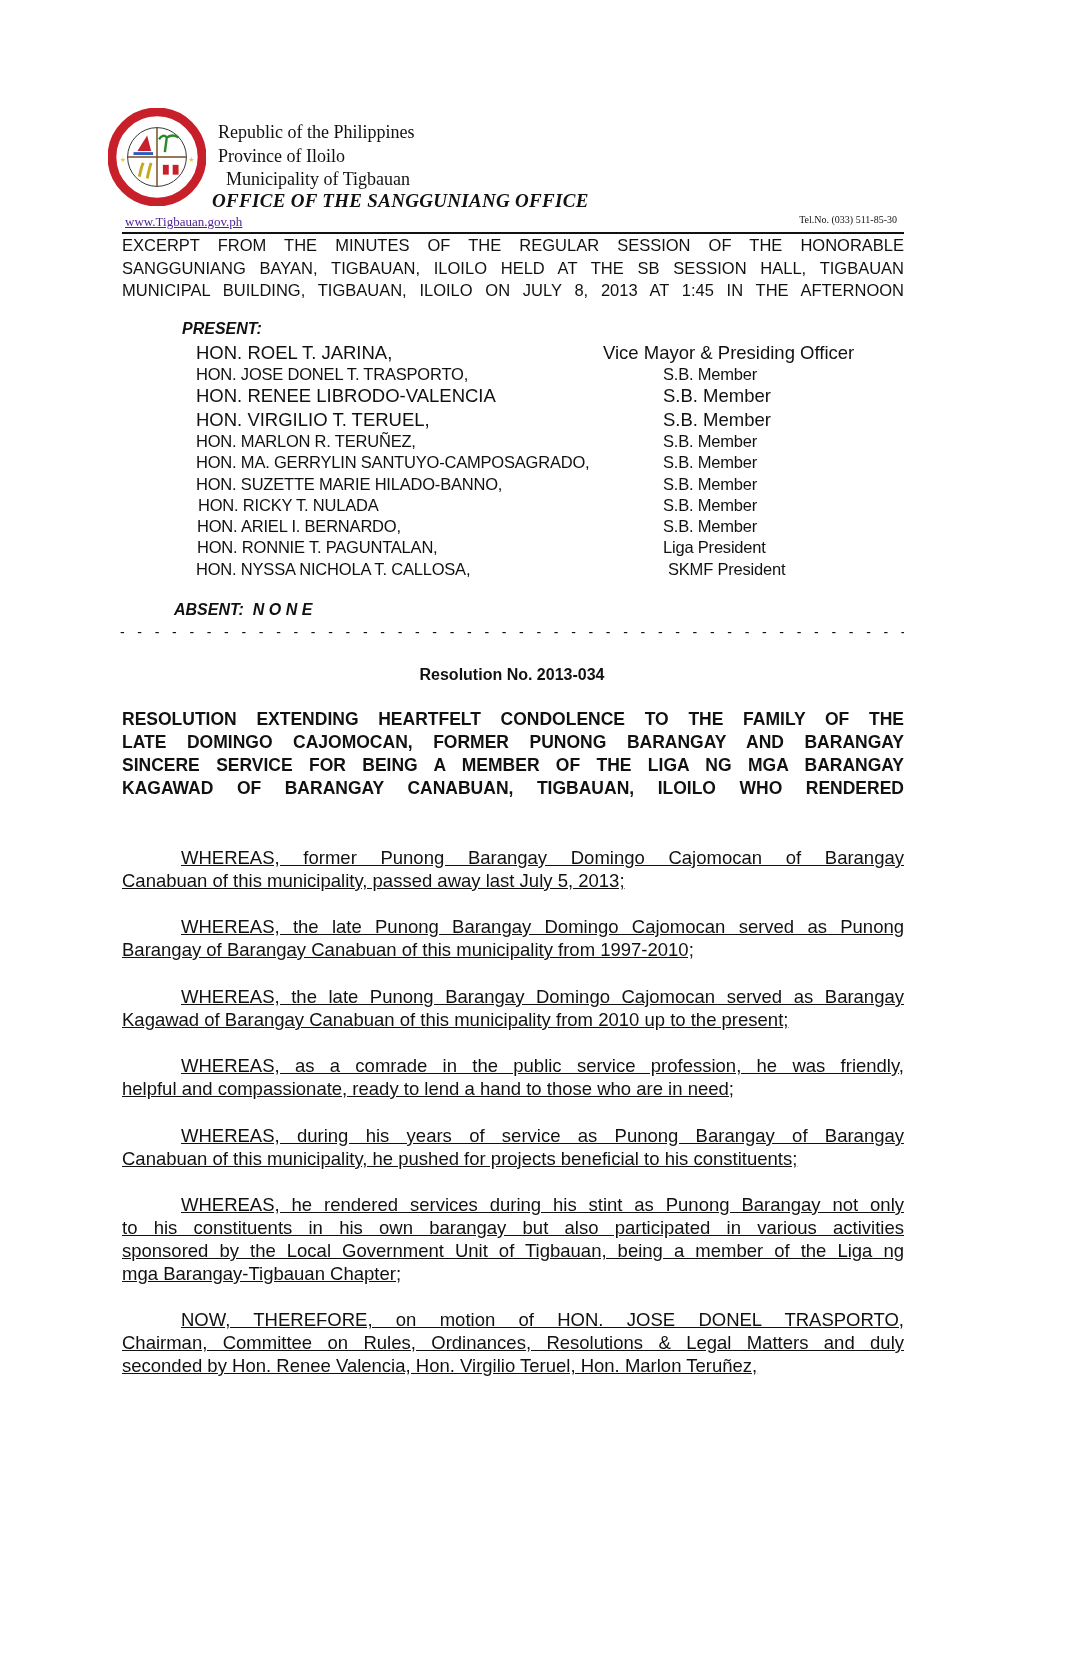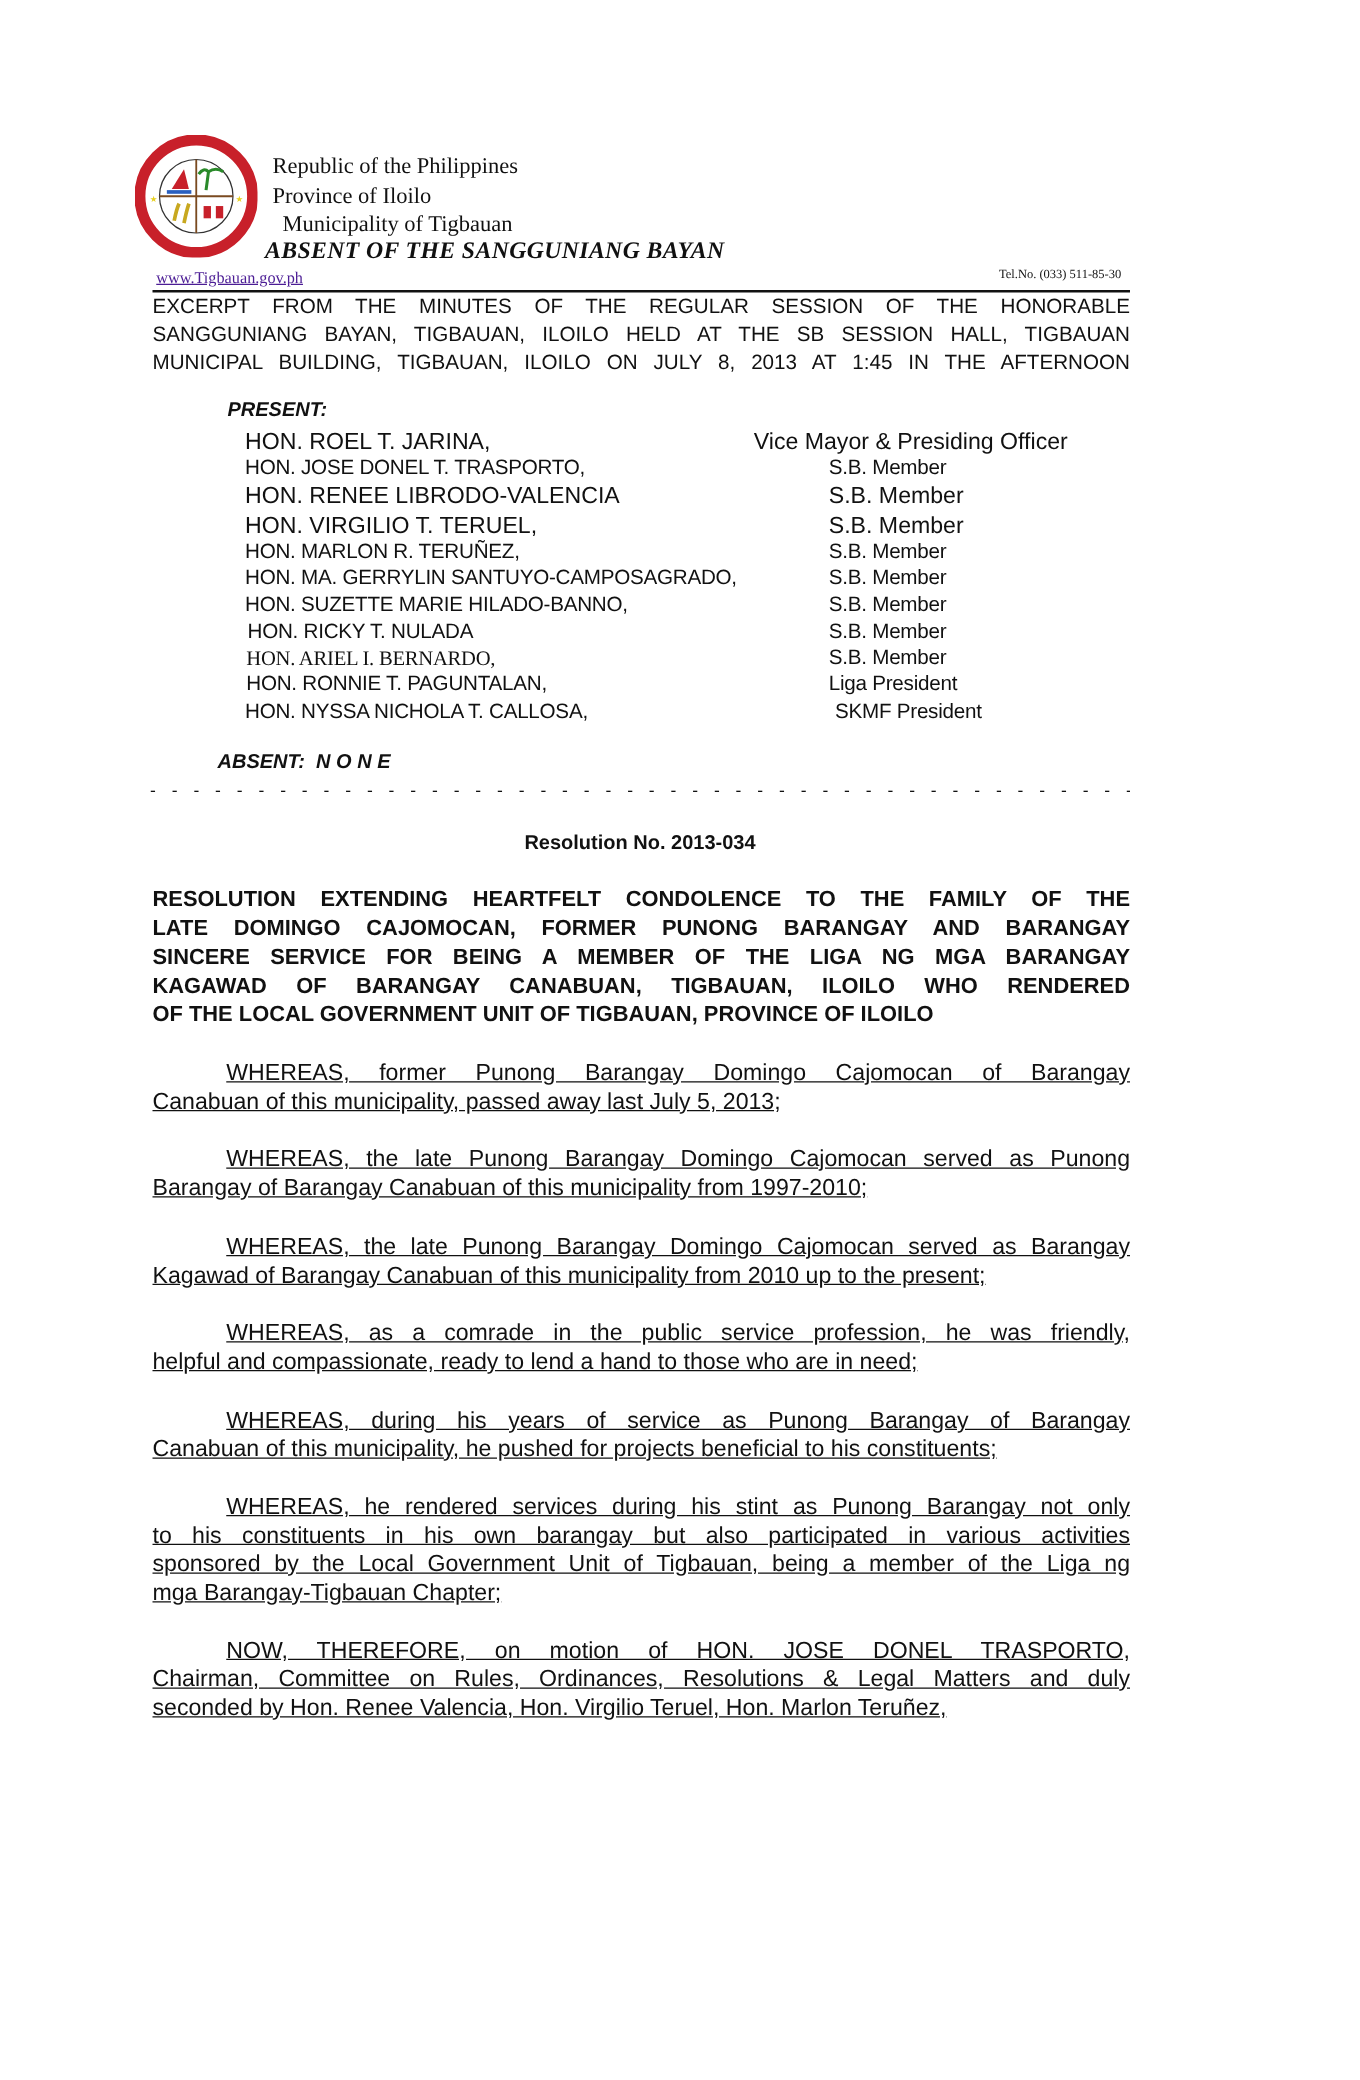--- a/index.html
+++ b/index.html
@@ -47,21 +47,21 @@
   <path d="M32 70 q2 -10 4 -14 M40 72 q2 -10 4 -16" stroke="#c8a820" stroke-width="3" fill="none"></path>
   <rect x="56" y="58" width="6" height="10" fill="#c8202a"></rect>
   <rect x="66" y="58" width="6" height="10" fill="#c8202a"></rect>
   <text x="12" y="55" font-size="7" fill="#e8d020">★</text>
   <text x="82" y="55" font-size="7" fill="#e8d020">★</text>
 </svg>
 
 <div class="abs hdr serif" style="top:121px;">Republic of the Philippines</div>
 <div class="abs hdr serif" style="top:145px;">Province of Iloilo</div>
 <div class="abs hdr serif" style="top:168px;left:226px;">Municipality of Tigbauan</div>
-<div class="abs office serif">ABSENT OF THE SANGGUNIANG BAYAN</div>
+<div class="abs office serif">OFFICE OF THE SANGGUNIANG OFFICE</div>
 <div class="abs web serif">www.Tigbauan.gov.ph</div>
 <div class="abs tel serif">Tel.No. (033) 511-85-30</div>
 <div class="abs rule"></div>
 
 <div class="abs excerpt">
   <span>EXCERPT FROM THE MINUTES OF THE  REGULAR SESSION OF THE HONORABLE</span>
   <span>SANGGUNIANG  BAYAN, TIGBAUAN, ILOILO HELD AT THE SB SESSION HALL, TIGBAUAN</span>
   <span class="last" style="text-align-last:justify;">MUNICIPAL BUILDING, TIGBAUAN, ILOILO ON JULY 8, 2013 AT 1:45  IN THE AFTERNOON</span>
 </div>
 
@@ -93,21 +93,21 @@
 </div>
 <div class="row sm" style="top:475px;">
   <span class="name">HON. SUZETTE MARIE HILADO-BANNO,</span>
   <span class="pos" style="left:467px;">S.B. Member</span>
 </div>
 <div class="row sm" style="top:496px;">
   <span class="name" style="left:2px;">HON. RICKY T.  NULADA</span>
   <span class="pos" style="left:467px;">S.B. Member</span>
 </div>
 <div class="row sm" style="top:517px;">
-  <span class="name" style="left:1px;font-family:Liberation Serif, serif;">HON. ARIEL I. BERNARDO,</span>
+  <span class="name" style="left:1px;">HON. ARIEL I. BERNARDO,</span>
   <span class="pos" style="left:467px;">S.B. Member</span>
 </div>
 <div class="row sm" style="top:538px;">
   <span class="name" style="left:1px;">HON. RONNIE T. PAGUNTALAN,</span>
   <span class="pos" style="left:467px;">Liga President</span>
 </div>
 <div class="row sm" style="top:560px;">
   <span class="name">HON. NYSSA NICHOLA T. CALLOSA,</span>
   <span class="pos" style="left:472px;">SKMF President</span>
 </div>
@@ -118,21 +118,20 @@
 </div>
 <div class="abs dash">- - - - - - - - - - - - - - - - - - - - - - - - - - - - - - - - - - - - - - - - - - - - - - - - - - - - - - - - - - - - - - - - - - - - - - - - - - - - -</div>
 
 <div class="abs resno">Resolution No. 2013-034</div>
 
 <div class="abs title">
   <span>RESOLUTION EXTENDING HEARTFELT CONDOLENCE TO THE FAMILY OF THE</span>
   <span>LATE DOMINGO CAJOMOCAN, FORMER PUNONG BARANGAY AND BARANGAY</span>
   <span>SINCERE SERVICE FOR BEING A MEMBER OF THE LIGA NG MGA BARANGAY</span>
   <span>KAGAWAD OF BARANGAY CANABUAN, TIGBAUAN, ILOILO WHO RENDERED</span>
-  <span class="last">OF THE LOCAL GOVERNMENT UNIT OF TIGBAUAN, PROVINCE OF ILOILO</span>
 </div>
 
 <div class="abs para" style="top:846px;">
   <span class="first">WHEREAS, former Punong Barangay Domingo Cajomocan of Barangay</span>
   <span class="last">Canabuan of this municipality, passed away last July 5, 2013;</span>
 </div>
 <div class="abs para" style="top:915px;">
   <span class="first">WHEREAS, the late Punong Barangay Domingo Cajomocan served as Punong</span>
   <span class="last">Barangay of Barangay Canabuan of this municipality from 1997-2010;</span>
 </div>

